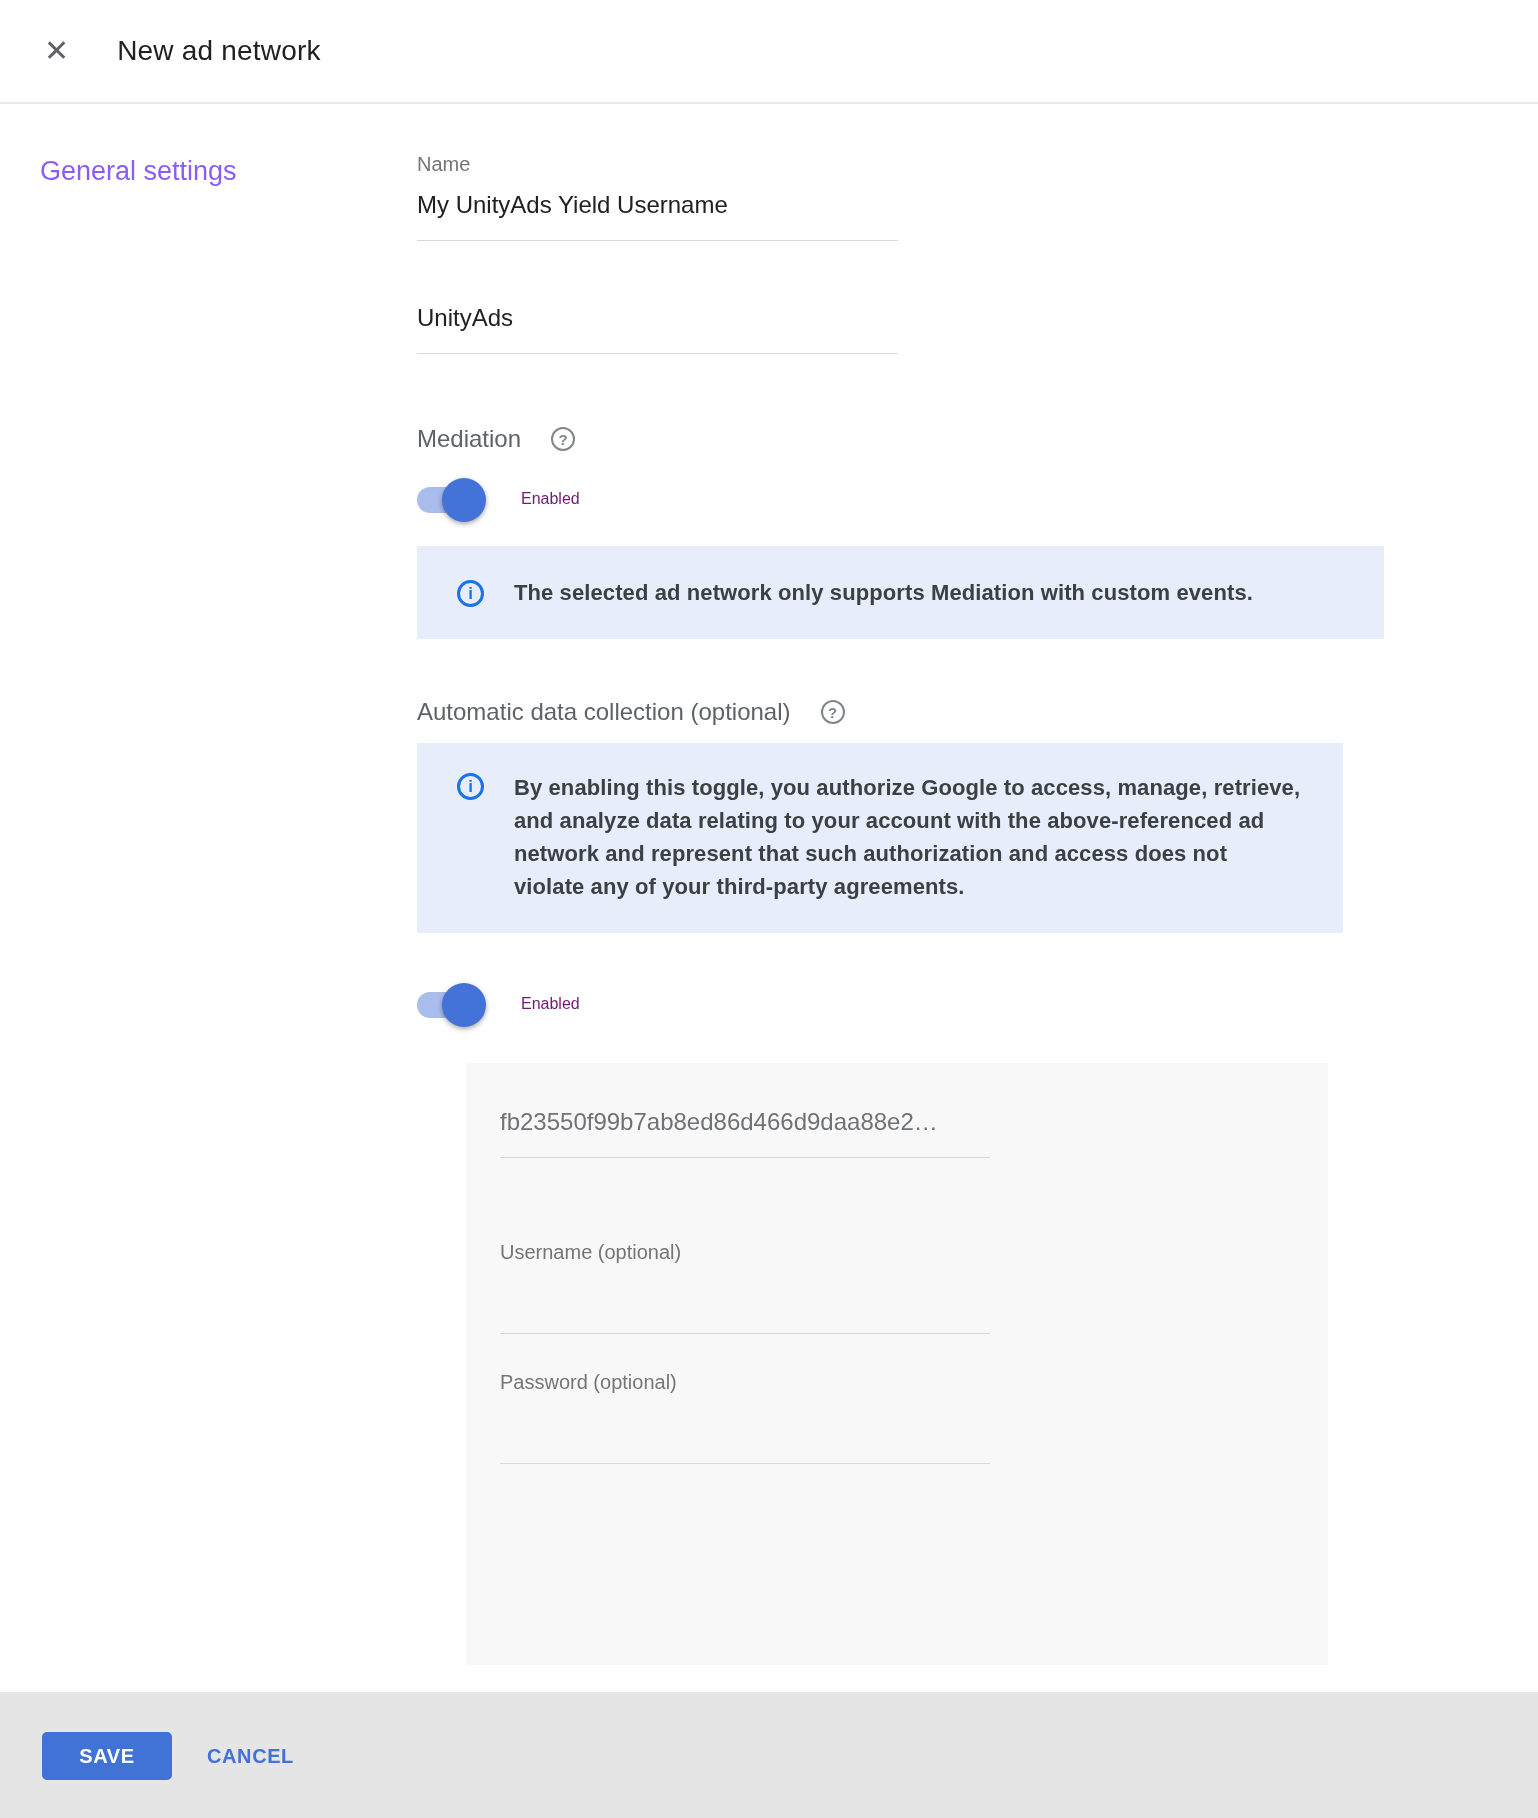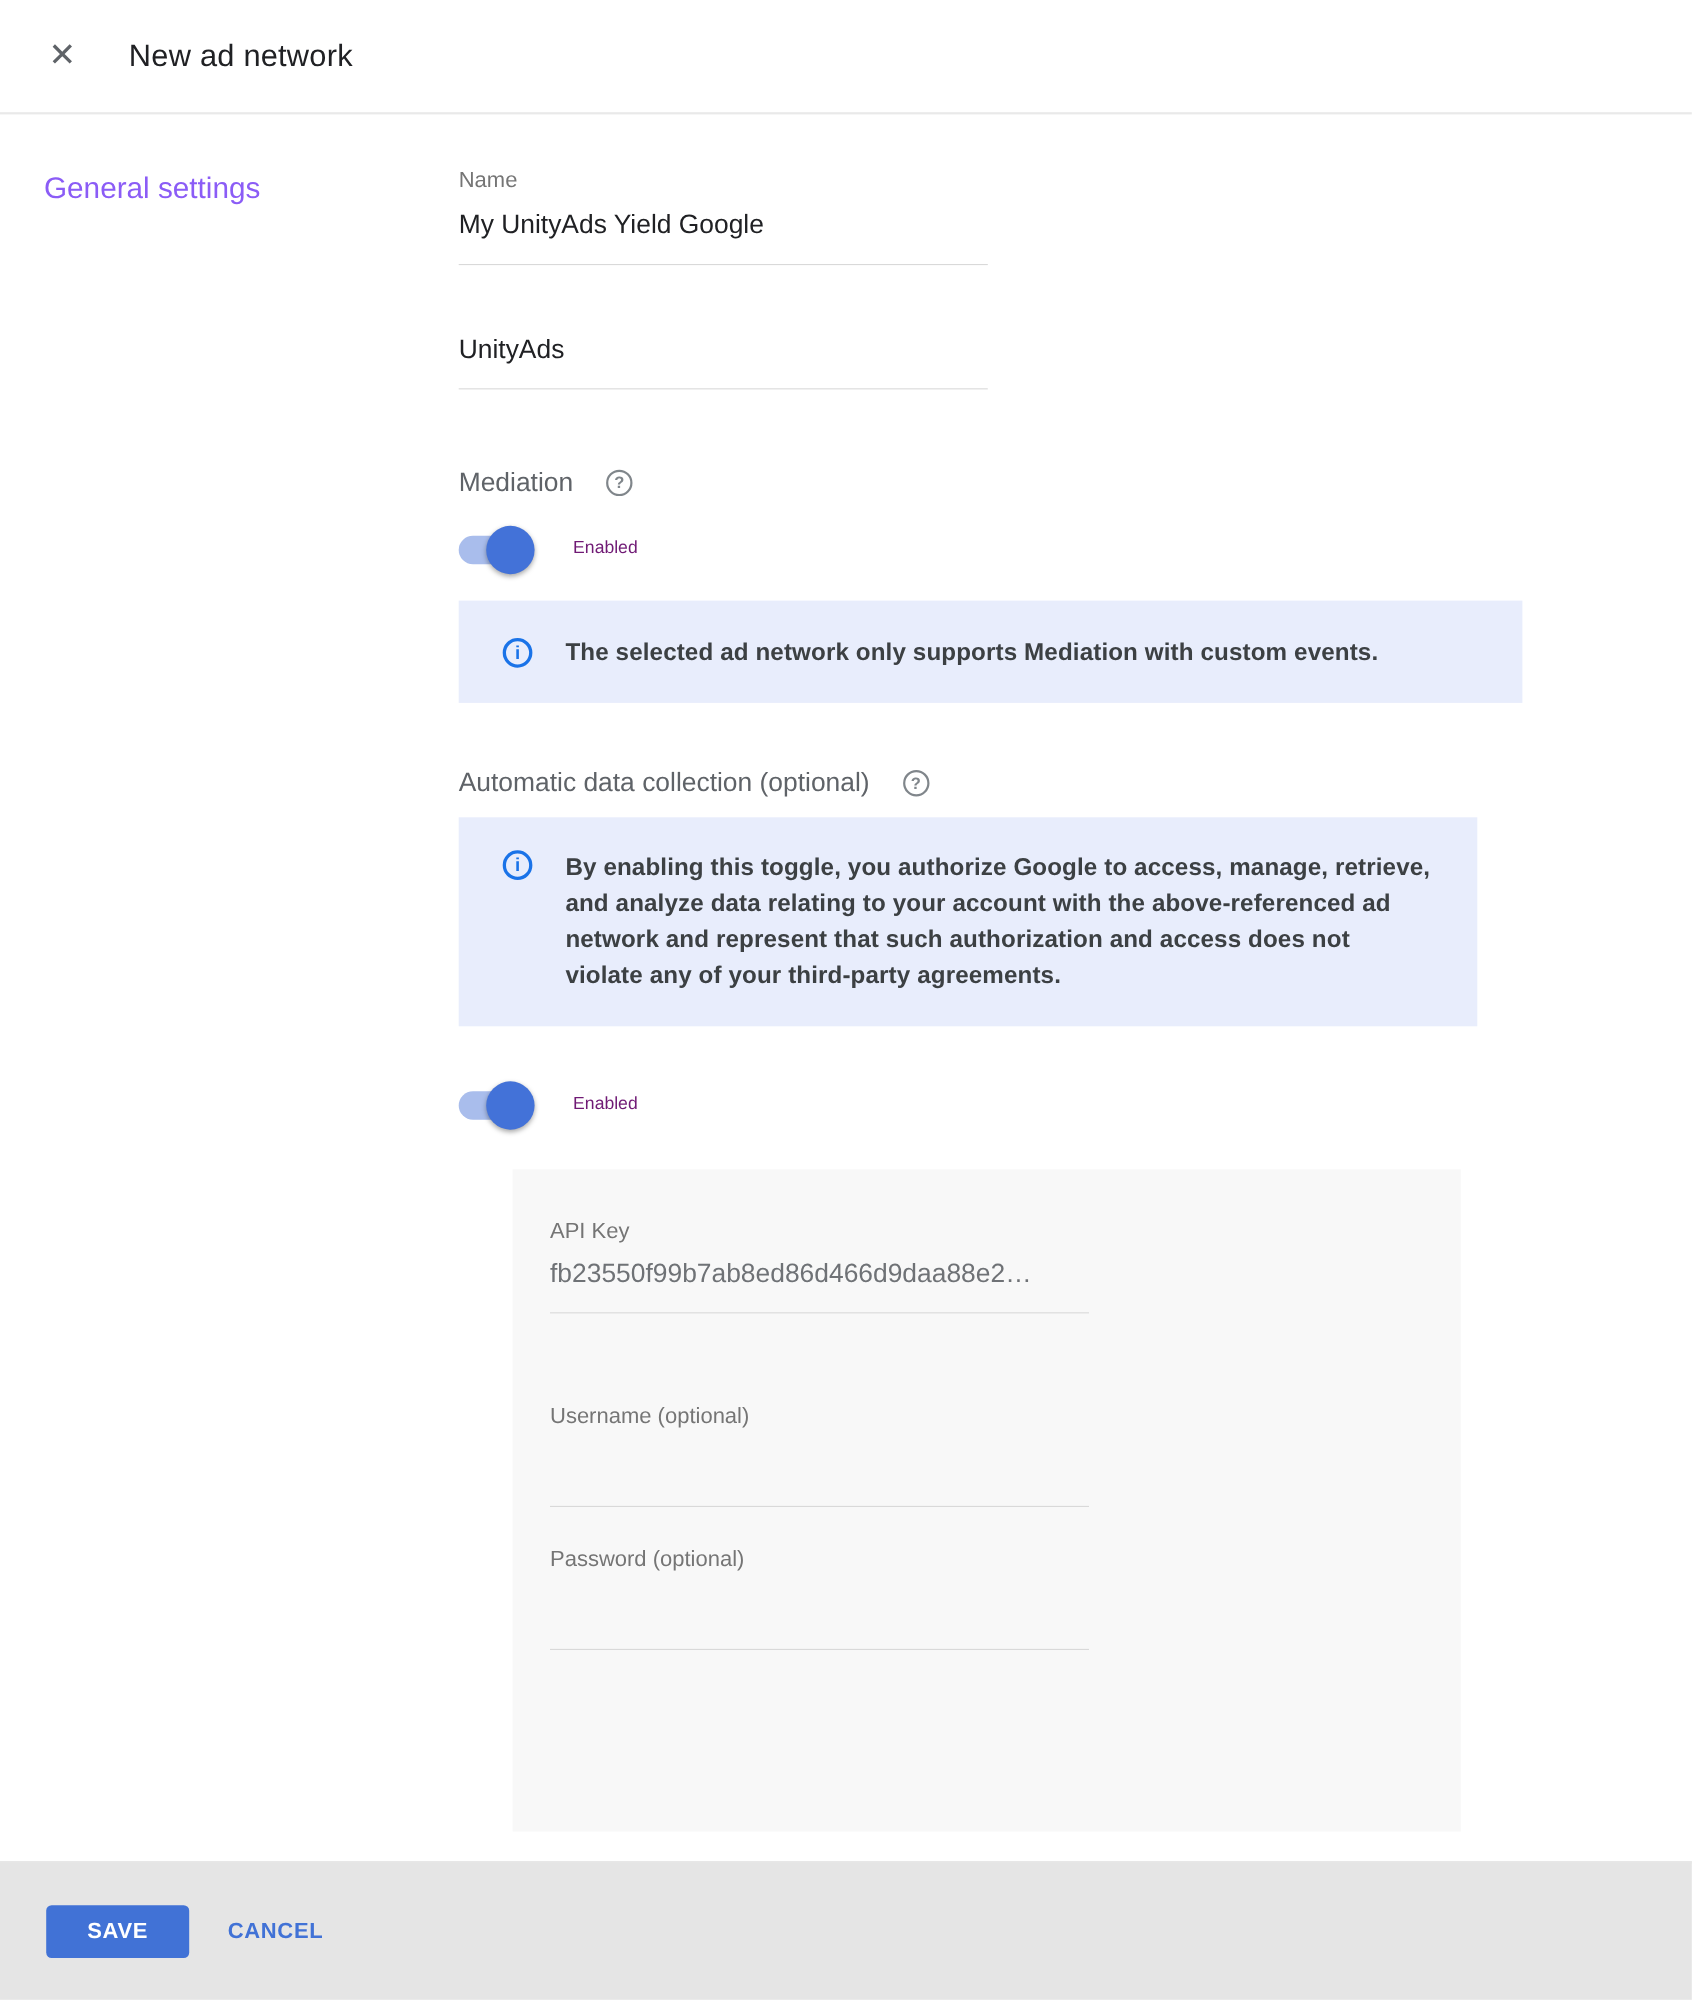--- a/index.html
+++ b/index.html
@@ -140,21 +140,21 @@
   <h1 class="page-title">New ad network</h1>
 </div>
 
 <div class="main">
   <h2 class="section-title">General settings</h2>
 
   <div class="form-col">
 
     <div class="field">
       <div class="field-label">Name</div>
-      <div class="field-value">My UnityAds Yield Google</div>
+      <div class="field-value">My UnityAds Yield Username</div>
     </div>
 
     <div class="field mt-62">
       <div class="field-value">UnityAds</div>
     </div>
 
     <div class="label-row">
       <span class="row-label">Mediation</span>
       <span class="help-icon">?</span>
     </div>
@@ -186,21 +186,20 @@
       <div class="toggle">
         <div class="toggle-track"></div>
         <div class="toggle-thumb"></div>
       </div>
       <span class="toggle-label">Enabled</span>
     </div>
 
     <div class="panel">
 
       <div class="field">
-        <div class="field-label">API Key</div>
         <div class="field-value">fb23550f99b7ab8ed86d466d9daa88e2…</div>
       </div>
 
 
       <div class="field gap-82">
         <div class="field-label">Username (optional)</div>
         <div class="field-value empty"></div>
       </div>
 
       <div class="field gap-36">

